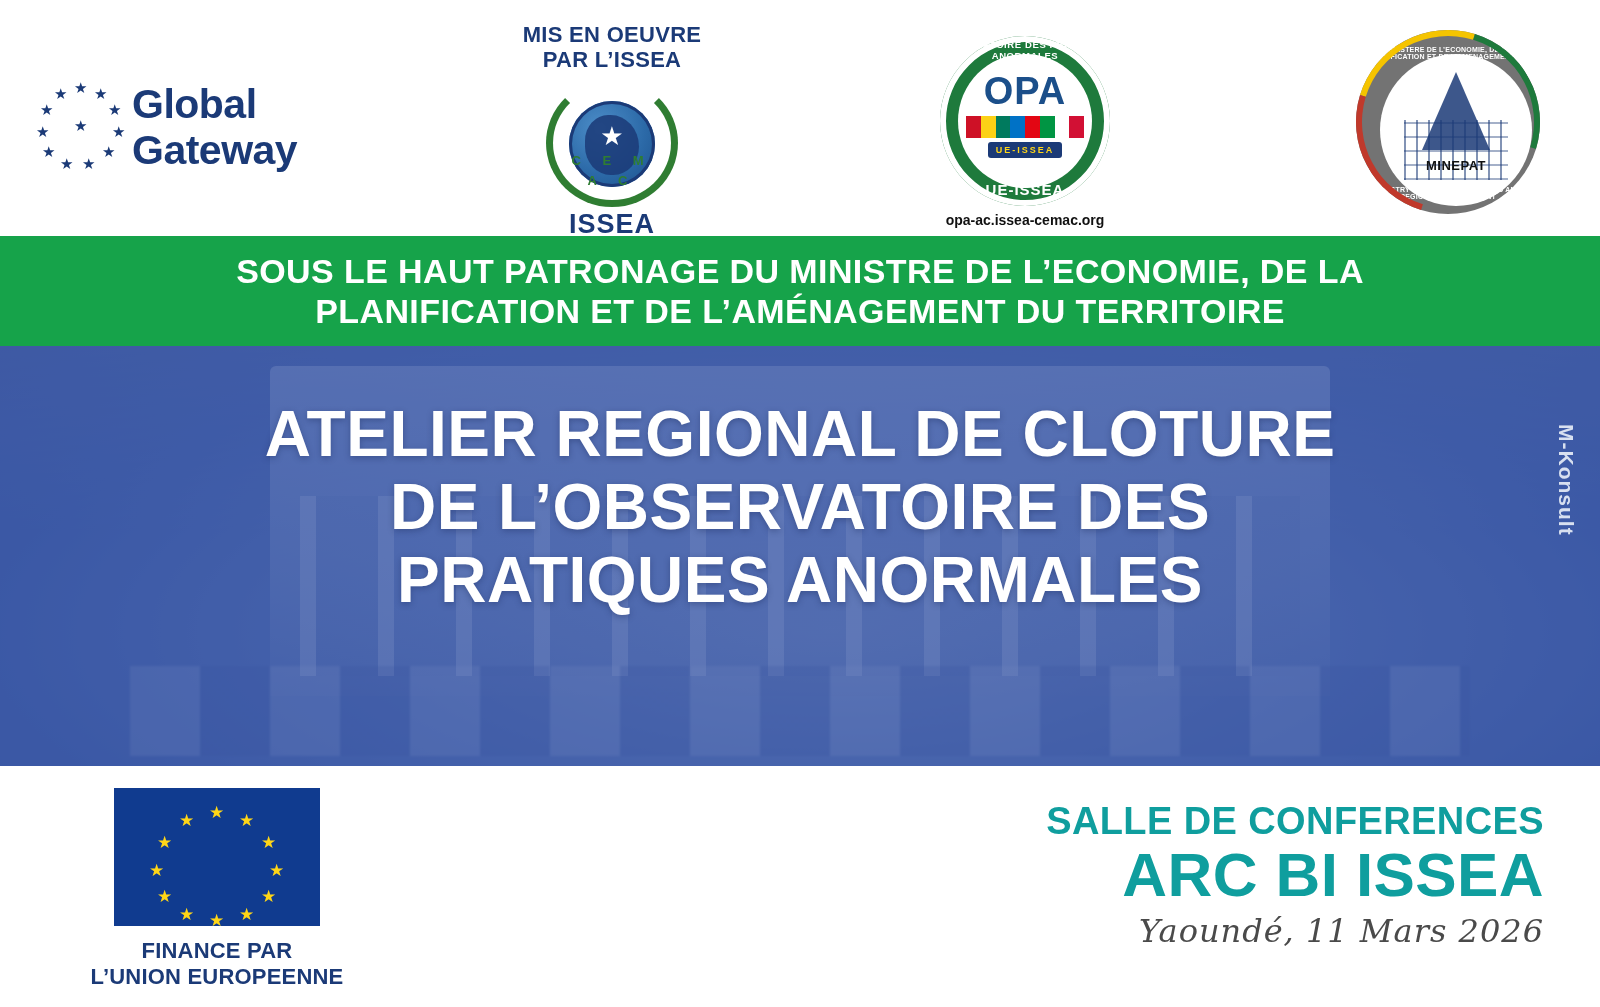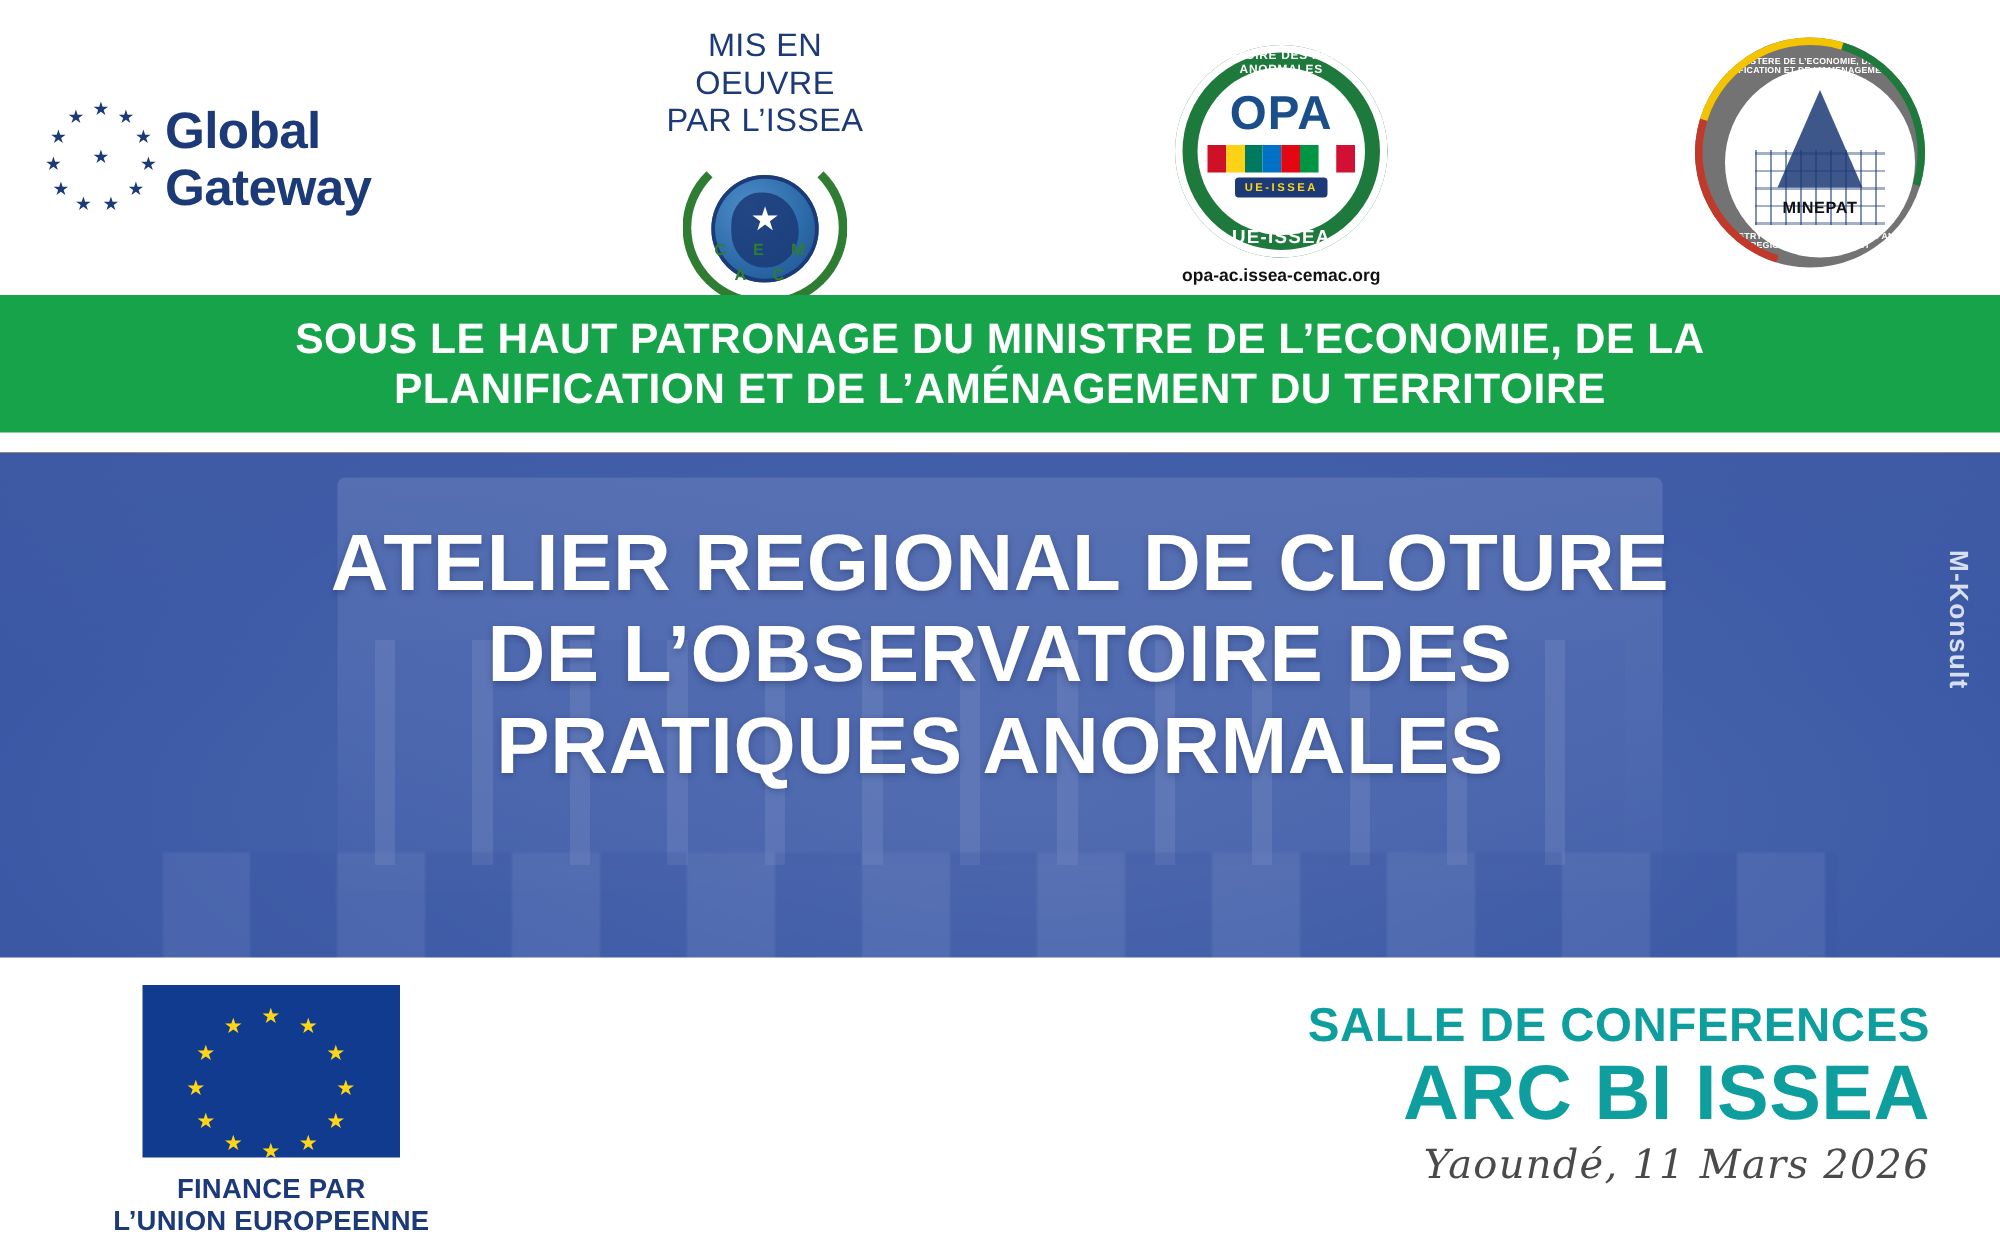--- a/index.html
+++ b/index.html
@@ -35,21 +35,21 @@
     font-size: 41px;
     line-height: 1.12;
     letter-spacing: -0.5px;
   }
 
   
   .issea-block {
     position: absolute; left: 512px; top: 22px; width: 200px; text-align: center;
   }
   .issea-top {
-    color: #1b3a77; font-weight: normal; font-size: 26px; line-height: 1.15;
+    color: #1b3a77; font-weight: bold; font-size: 22px; line-height: 1.15;
     letter-spacing: 0.3px;
   }
   .cemac-emblem {
     position: relative; margin: 6px auto 0; width: 132px; height: 128px;
   }
   .cemac-wreath {
     position: absolute; inset: 0;
     border: 7px solid #2f7d32;
     border-radius: 50%;
     border-top-color: transparent;
@@ -179,24 +179,24 @@
     display: flex; align-items: center; justify-content: center;
   }
   .green-text {
     color: #ffffff; font-weight: bold; text-align: center;
     font-size: 34px; line-height: 1.18; letter-spacing: .4px;
     padding: 0 60px;
   }
 
   
   .hero {
-    position: absolute; top: 362px; left: 0;
+    position: absolute; top: 346px; left: 0;
     width: 1600px; height: 420px;
     overflow: hidden;
-    background: #c2410c;
+    background: #404040;
   }
   .hero-photo {
     position: absolute; inset: 0;
     background:
       linear-gradient(180deg, rgba(255,255,255,.10) 0%, rgba(255,255,255,0) 45%),
       radial-gradient(ellipse at 52% 68%, #8fa6cf 0%, #5c79b8 42%, #3e5da6 72%, #334f96 100%);
   }
   .hero-building {
     position: absolute; left: 270px; top: 20px; width: 1060px; height: 330px;
     background:

